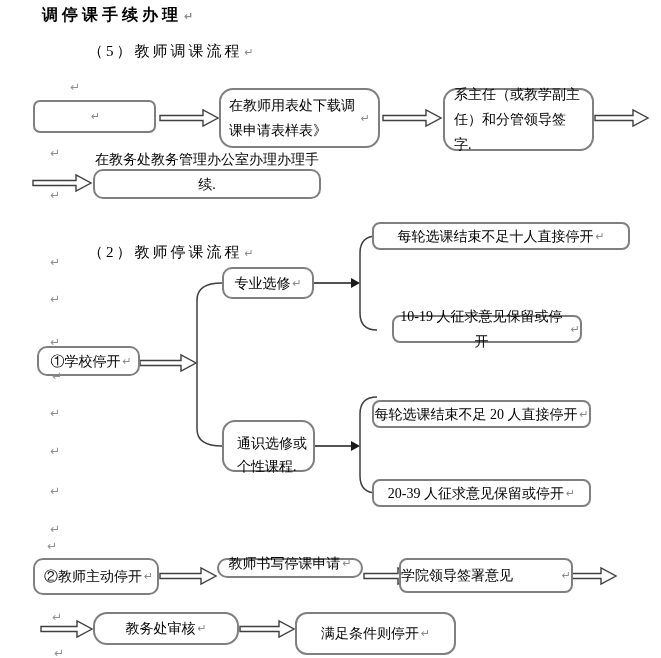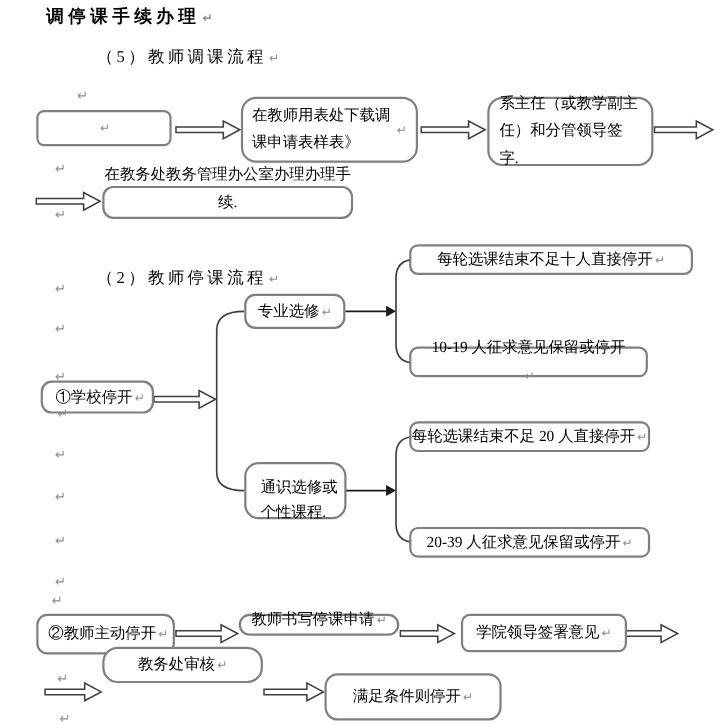--- a/index.html
+++ b/index.html
@@ -80,46 +80,46 @@
     <span>专业选修</span>
       <span class="rm">↵</span>
   </div>
   <div class="box" style="left:222px;top:420px;width:93px;height:52px;border-radius:13px;padding:20px 2px 2px 13px;line-height:23px;">
     <span>通识选修或个性课程.</span>
   </div>
   <div class="box center" style="left:372px;top:222px;width:258px;height:28px;border-radius:8px;">
     <span>每轮选课结束不足十人直接停开</span>
       <span class="rm">↵</span>
   </div>
-  <div class="box center" style="left:372px;top:315px;width:217px;height:28px;border-radius:8px;flex-direction:column;">
+  <div class="box center" style="left:392px;top:315px;width:190px;height:28px;border-radius:8px;">
     <span>10-19 人征求意见保留或停开</span>
       <span class="rm">↵</span>
   </div>
-  <div class="box center" style="left:372px;top:383px;width:219px;height:28px;border-radius:8px;">
+  <div class="box center" style="left:372px;top:400px;width:219px;height:28px;border-radius:8px;">
     <span>每轮选课结束不足 20 人直接停开</span>
       <span class="rm">↵</span>
   </div>
   <div class="box center" style="left:372px;top:479px;width:219px;height:28px;border-radius:8px;">
     <span>20-39 人征求意见保留或停开</span>
       <span class="rm">↵</span>
   </div>
 
   <div class="box" style="left:33px;top:558px;width:126px;height:37px;padding-left:5px;">
     <span>②教师主动停开</span>
       <span class="rm">↵</span>
   </div>
   <div class="box center" style="left:217px;top:558px;width:146px;height:20px;border-radius:12px;align-items:flex-end;">
     <span>教师书写停课申请</span>
       <span class="rm">↵</span>
   </div>
-  <div class="box center" style="left:419px;top:558px;width:151px;height:35px;border-radius:8px;">
+  <div class="box center" style="left:399px;top:558px;width:174px;height:35px;border-radius:8px;justify-content:space-between;">
     <span>学院领导签署意见</span>
       <span class="rm">↵</span>
   </div>
-  <div class="box center" style="left:93px;top:588px;width:146px;height:33px;border-radius:14px;">
+  <div class="box center" style="left:93px;top:612px;width:146px;height:33px;border-radius:14px;">
     <span>教务处审核</span>
       <span class="rm">↵</span>
   </div>
   <div class="box center" style="left:295px;top:612px;width:161px;height:43px;border-radius:12px;">
     <span>满足条件则停开</span>
       <span class="rm">↵</span>
   </div>
 
   <span class="mark" style="left:70px;top:80px;">↵</span>
   <span class="mark" style="left:50px;top:146px;">↵</span>

